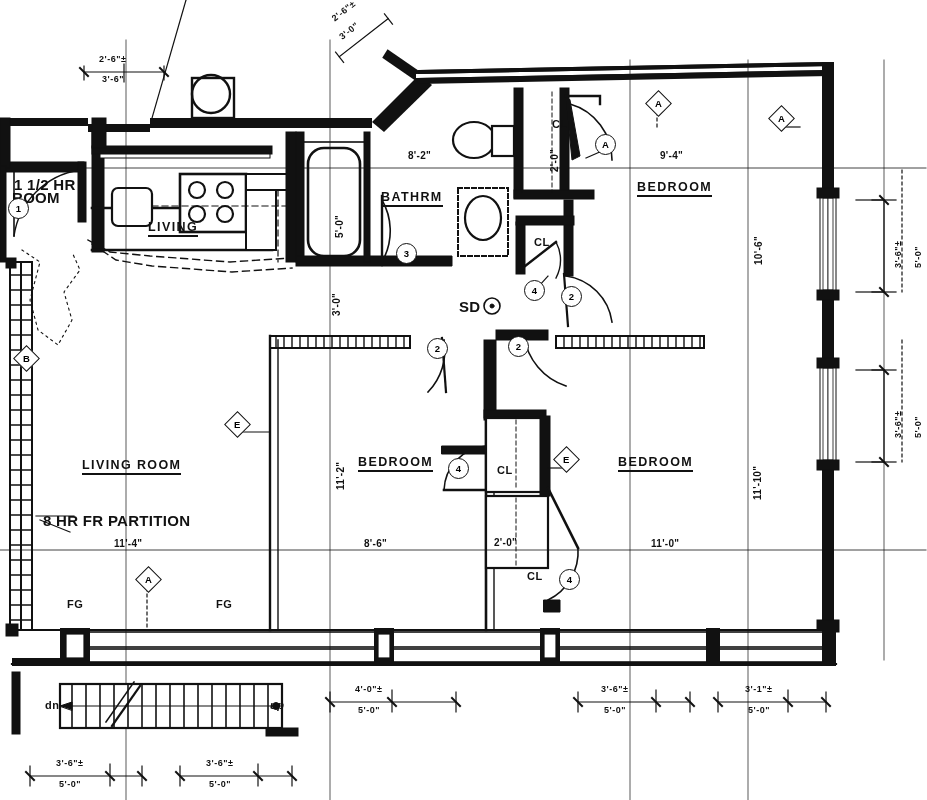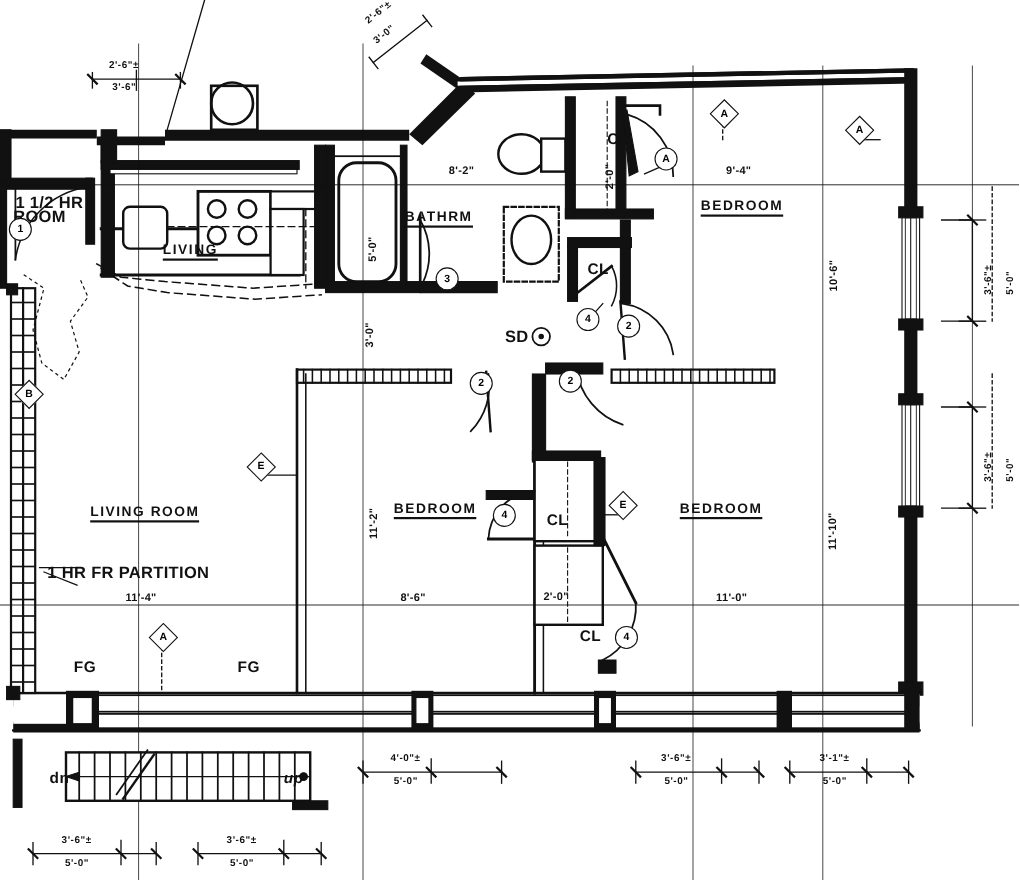--- a/index.html
+++ b/index.html
@@ -4,21 +4,21 @@
 <style>
   html,body{margin:0;padding:0;background:#ffffff;}
   body{width:927px;height:800px;font-family:"Liberation Sans",sans-serif;color:#000;overflow:hidden;}
   #plan{position:relative;width:927px;height:800px;background:#fff;}
   svg{position:absolute;left:0;top:0;}
   .lbl{position:absolute;font-family:"Liberation Sans",sans-serif;font-weight:bold;color:#111;white-space:nowrap;letter-spacing:.5px;}
   .room{font-size:12.5px;letter-spacing:1.4px;border-bottom:2px solid #111;padding-bottom:1px;}
   .dim{font-size:10px;letter-spacing:.3px;}
   .dimsm{font-size:9px;}
   .note{font-size:15px;letter-spacing:.3px;}
-  .tiny{font-size:14px;}
+  .tiny{font-size:11px;}
   .rot90{transform:rotate(-90deg);transform-origin:left top;}
   .mark-c{position:absolute;border:1.6px solid #111;border-radius:50%;width:19px;height:19px;
           display:flex;align-items:center;justify-content:center;font-size:9.5px;font-weight:bold;background:#fff;}
   .mark-d{position:absolute;width:17px;height:17px;border:1.6px solid #111;background:#fff;
           transform:rotate(45deg);display:flex;align-items:center;justify-content:center;}
   .mark-d span{transform:rotate(-45deg);font-size:9.5px;font-weight:bold;}
 </style>
 </head>
 <body>
 
@@ -398,47 +398,47 @@
       <path d="M565,468 L548,468"></path>
       <path d="M602,151 L586,158"></path>
       <path d="M780,127 L800,127"></path>
       <path d="M530,296 L548,276"></path>
       <path d="M657,112 L657,128" stroke-dasharray="3,3"></path>
     </g>
   </g>
 </svg>
 
 <div class="lbl room" style="left:148px;top:220px;">LIVING</div>
-<div class="lbl room" style="left:368px;top:190px;">BATHRM</div>
+<div class="lbl room" style="left:381px;top:190px;">BATHRM</div>
 <div class="lbl room" style="left:637px;top:180px;">BEDROOM</div>
 <div class="lbl room" style="left:82px;top:458px;">LIVING ROOM</div>
 <div class="lbl room" style="left:358px;top:455px;">BEDROOM</div>
 <div class="lbl room" style="left:618px;top:455px;">BEDROOM</div>
 
 <div class="lbl dim" style="left:408px;top:150px;">8'-2"</div>
 <div class="lbl dim rot90" style="left:334px;top:238px;">5'-0"</div>
 <div class="lbl dim rot90" style="left:331px;top:316px;">3'-0"</div>
 <div class="lbl dim rot90" style="left:549px;top:172px;">2'-0"</div>
 <div class="lbl dim" style="left:660px;top:150px;">9'-4"</div>
 <div class="lbl dim rot90" style="left:753px;top:265px;">10'-6"</div>
 <div class="lbl dim" style="left:114px;top:538px;">11'-4"</div>
 <div class="lbl dim rot90" style="left:335px;top:490px;">11'-2"</div>
 <div class="lbl dim" style="left:364px;top:538px;">8'-6"</div>
 <div class="lbl dim" style="left:494px;top:537px;">2'-0"</div>
 <div class="lbl dim" style="left:651px;top:538px;">11'-0"</div>
 <div class="lbl dim rot90" style="left:752px;top:500px;">11'-10"</div>
 
 <div class="lbl note" style="left:14px;top:176px;">1 1/2 HR</div>
 <div class="lbl note" style="left:12px;top:189px;">ROOM</div>
-<div class="lbl note" style="left:43px;top:512px;">1 HR FR PARTITION</div>
+<div class="lbl note" style="left:43px;top:512px;">8 HR FR PARTITION</div>
 <div class="lbl note" style="left:459px;top:298px;">SD</div>
 <div class="lbl tiny" style="left:67px;top:598px;">FG</div>
 <div class="lbl tiny" style="left:216px;top:598px;">FG</div>
 <div class="lbl tiny" style="left:45px;top:699px;">dn</div>
-<div class="lbl tiny" style="left:258px;top:699px;font-style:italic;">up</div>
+<div class="lbl tiny" style="left:270px;top:699px;font-style:italic;">up</div>
 
 <div class="lbl tiny" style="left:552px;top:118px;">CL</div>
 <div class="lbl tiny" style="left:534px;top:236px;">CL</div>
 <div class="lbl tiny" style="left:497px;top:464px;">CL</div>
 <div class="lbl tiny" style="left:527px;top:570px;">CL</div>
 
 <div class="mark-c" style="left:8px;top:198px;">1</div>
 <div class="mark-c" style="left:396px;top:243px;">3</div>
 <div class="mark-c" style="left:524px;top:280px;">4</div>
 <div class="mark-c" style="left:561px;top:286px;">2</div>

